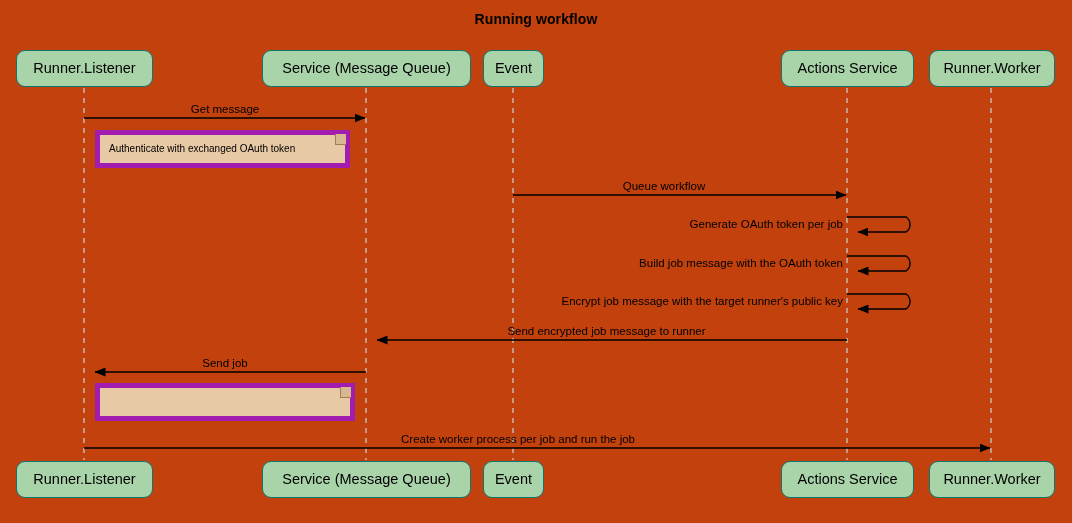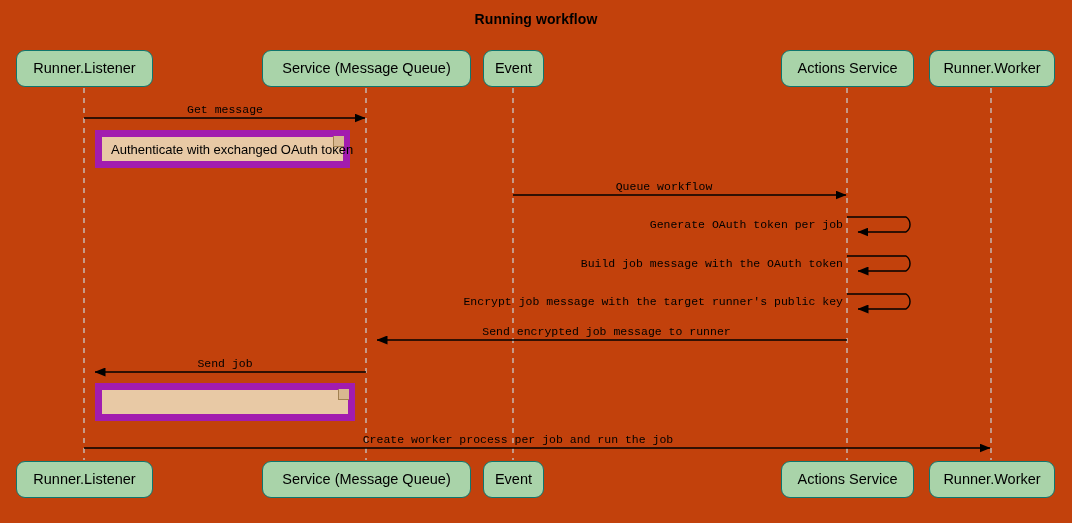--- a/index.html
+++ b/index.html
@@ -51,31 +51,31 @@
     font-family: "Liberation Sans", sans-serif;
     white-space: nowrap;
     line-height: 1;
   }
   .msg-label {
     position: absolute;
     font-size: 11.5px;
     color: #000000;
     white-space: nowrap;
     line-height: 1;
-    font-family: Liberation Mono, monospace;
+    font-family: Liberation Sans, sans-serif;
   }
   .msg-label.center { transform: translateX(-50%); }
   .msg-label.right  { transform: translateX(-100%); margin-top: 14px; }
   .note-box {
     position: absolute;
     box-sizing: border-box;
     background: #e8c9a5;
-    border: 7px solid #a21caf;
+    border: 5px solid #a21caf;
     color: #000000;
-    font-size: 13px;
+    font-size: 10px;
     display: flex;
     align-items: center;
     padding-left: 9px;
     line-height: 1;
     font-family: "Liberation Sans", sans-serif;
     white-space: nowrap;
   }
   .note-fold {
     position: absolute;
     top: -1px;

